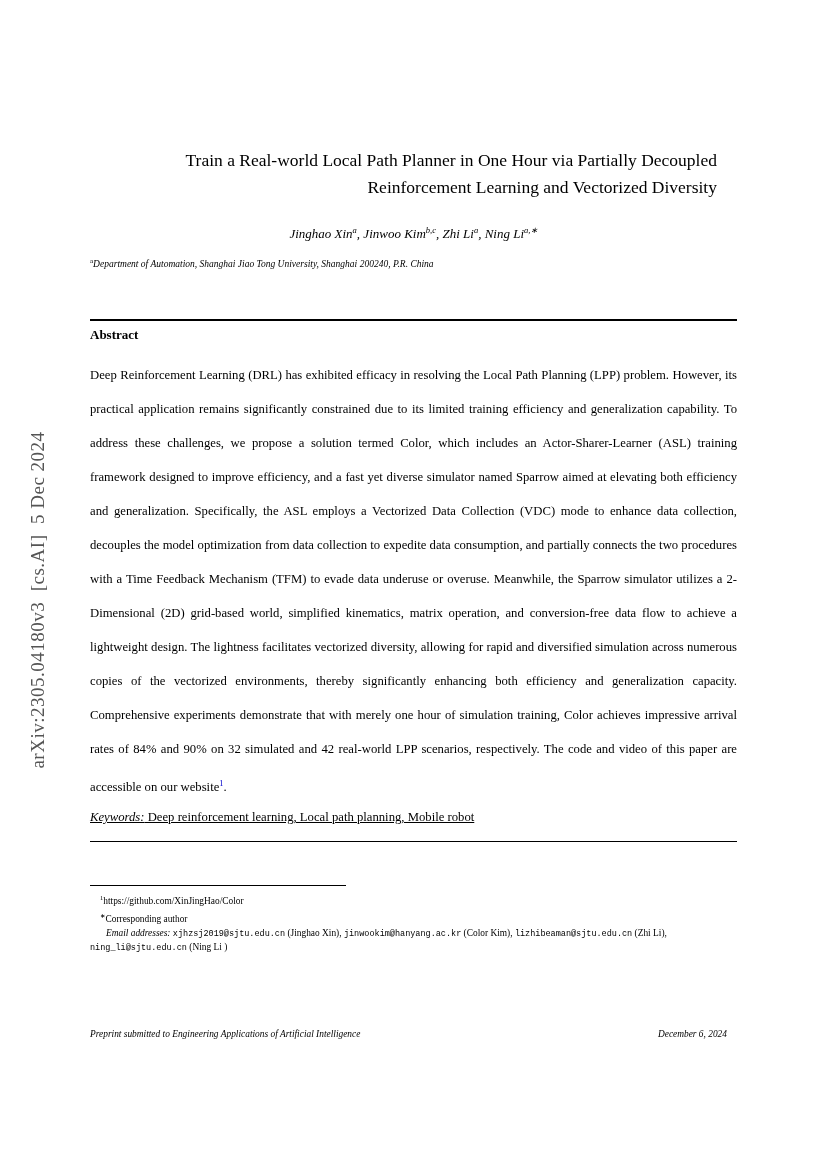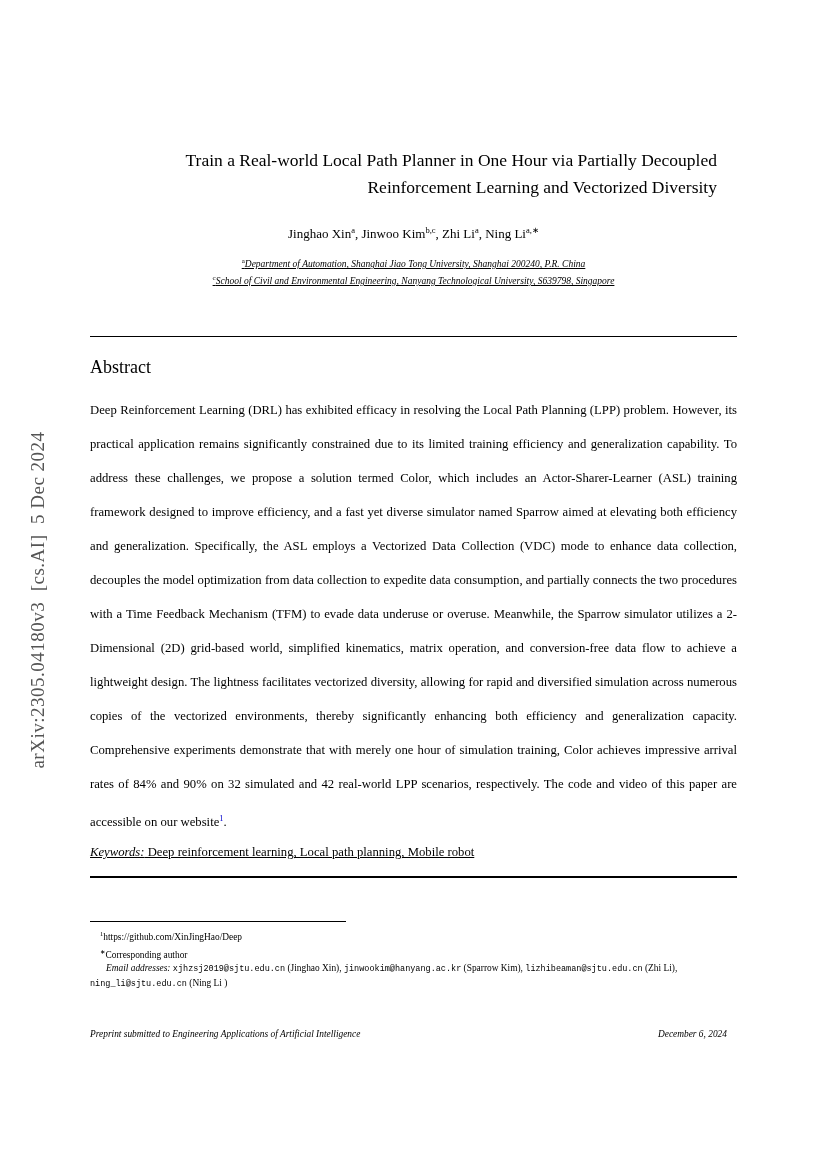--- a/index.html
+++ b/index.html
@@ -34,40 +34,40 @@
     margin-top: 147px;
     text-align: right;
     font-size: 17.5px;
     line-height: 27px;
     padding: 0 20px;
   }
   .authors {
     margin-top: 24px;
     text-align: center;
     font-size: 13px;
+    font-style: italic;
   }
   .authors sup { font-size: 8.5px; }
   .affiliations {
     margin-top: 13px;
-    text-align: center;
+    text-align: left;
     font-style: italic;
     font-size: 9.5px;
     line-height: 13.5px;
-    text-decoration: underline;
   }
   .affiliations sup { font-size: 7px; font-style: normal; }
   .rule {
     height: 1.6px;
     background: #000000;
   }
   .rule-top { margin-top: 47px; }
   .abstract-heading {
-    margin-top: 20px;
-    font-weight: normal;
-    font-size: 18px;
+    margin-top: 6px;
+    font-weight: bold;
+    font-size: 13px;
   }
   .abstract-body {
     margin-top: 15px;
     font-size: 12.7px;
     line-height: 34px;
     text-align: justify;
   }
   .abstract-body sup.link-sup {
     color: #0000cc;
     font-size: 8.5px;
@@ -122,41 +122,40 @@
   <div class="content">
 
     <div class="title">Train a Real-world Local Path Planner in One Hour via Partially Decoupled Reinforcement Learning and Vectorized Diversity</div>
 
     <div class="authors">
       <span><span>Jinghao Xin</span><sup>a</sup><span>, </span></span><span><span>Jinwoo Kim</span><sup>b,c</sup><span>, </span></span><span><span>Zhi Li</span><sup>a</sup><span>, </span></span><span><span>Ning Li</span><sup>a,∗</sup></span>
     </div>
 
     <div class="affiliations">
       <div><sup>a</sup><span>Department of Automation, Shanghai Jiao Tong University, Shanghai 200240, P.R. China</span></div>
-      <div><sup>c</sup><span>School of Civil and Environmental Engineering, Nanyang Technological University, S639798, Singapore</span></div>
     </div>
 
     <div class="rule rule-top"></div>
 
     <div class="abstract-heading">Abstract</div>
 
     <div class="abstract-body"><span>Deep Reinforcement Learning (DRL) has exhibited efficacy in resolving the Local Path Planning (LPP) problem. However, its practical application remains significantly constrained due to its limited training efficiency and generalization capability. To address these challenges, we propose a solution termed Color, which includes an Actor-Sharer-Learner (ASL) training framework designed to improve efficiency, and a fast yet diverse simulator named Sparrow aimed at elevating both efficiency and generalization. Specifically, the ASL employs a Vectorized Data Collection (VDC) mode to enhance data collection, decouples the model optimization from data collection to expedite data consumption, and partially connects the two procedures with a Time Feedback Mechanism (TFM) to evade data underuse or overuse. Meanwhile, the Sparrow simulator utilizes a 2-Dimensional (2D) grid-based world, simplified kinematics, matrix operation, and conversion-free data flow to achieve a lightweight design. The lightness facilitates vectorized diversity, allowing for rapid and diversified simulation across numerous copies of the vectorized environments, thereby significantly enhancing both efficiency and generalization capacity. Comprehensive experiments demonstrate that with merely one hour of simulation training, Color achieves impressive arrival rates of 84% and 90% on 32 simulated and 42 real-world LPP scenarios, respectively. The code and video of this paper are accessible on our website</span><sup class="link-sup">1</sup><span>.</span></div>
 
     <div class="keywords"><span class="kw-label">Keywords:</span><span>  Deep reinforcement learning, Local path planning, Mobile robot</span></div>
 
     <div class="rule rule-bottom"></div>
 
     <div class="footnote-rule"></div>
 
     <div class="footnotes">
-      <div class="fn-line-indent"><sup>1</sup><a href="#" class="fn-url">https://github.com/XinJingHao/Deep</a></div>
+      <div class="fn-line-indent"><sup>1</sup><a href="#" class="fn-url">https://github.com/XinJingHao/Color</a></div>
       <div class="fn-line-indent"><sup>∗</sup><span>Corresponding author</span></div>
       <div class="fn-emails">
         <span class="email-label">Email addresses:</span>
-        <span class="mono">xjhzsj2019@sjtu.edu.cn</span><span> (Jinghao Xin), </span><span class="mono">jinwookim@hanyang.ac.kr</span><span> (Sparrow Kim), </span><span class="mono">lizhibeaman@sjtu.edu.cn</span><span> (Zhi Li), </span><span class="mono">ning_li@sjtu.edu.cn</span><span> (Ning Li )</span>
+        <span class="mono">xjhzsj2019@sjtu.edu.cn</span><span> (Jinghao Xin), </span><span class="mono">jinwookim@hanyang.ac.kr</span><span> (Color Kim), </span><span class="mono">lizhibeaman@sjtu.edu.cn</span><span> (Zhi Li), </span><span class="mono">ning_li@sjtu.edu.cn</span><span> (Ning Li )</span>
       </div>
     </div>
 
   </div>
 
   <div class="footer">
     <span>Preprint submitted to Engineering Applications of Artificial Intelligence</span>
     <span>December 6, 2024</span>
   </div>
 

